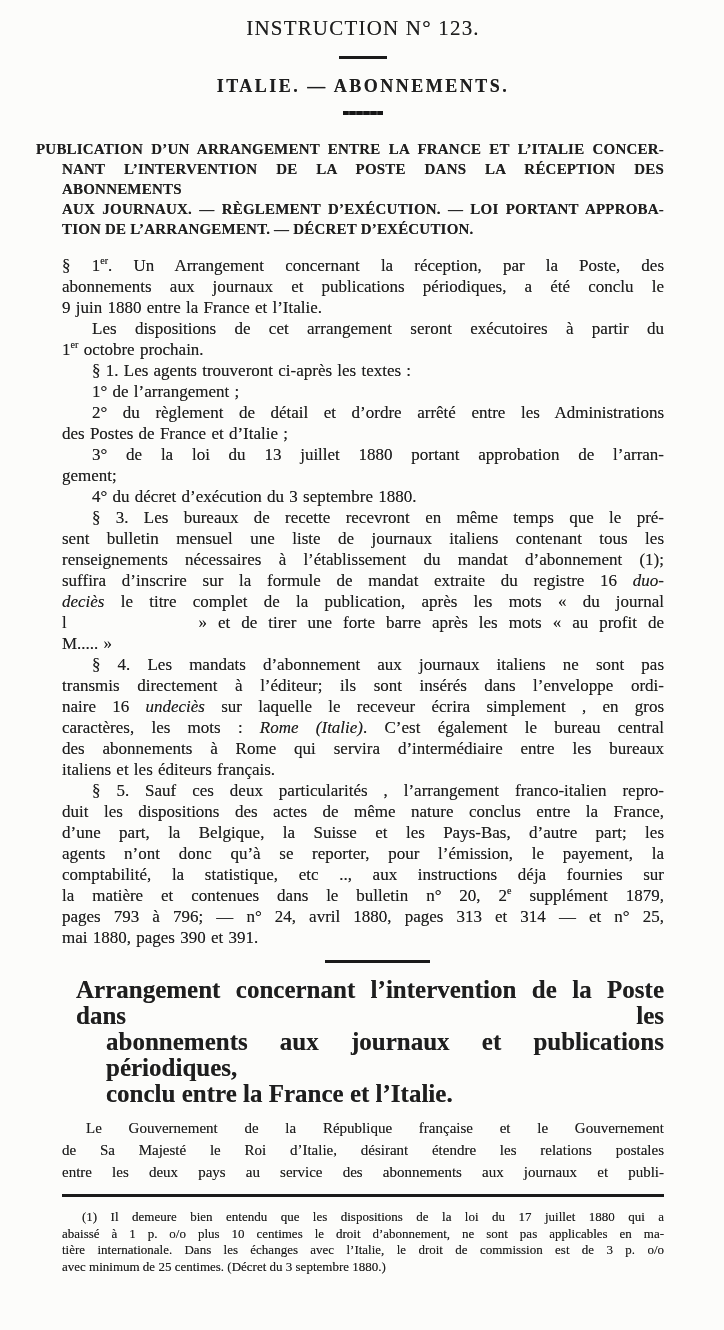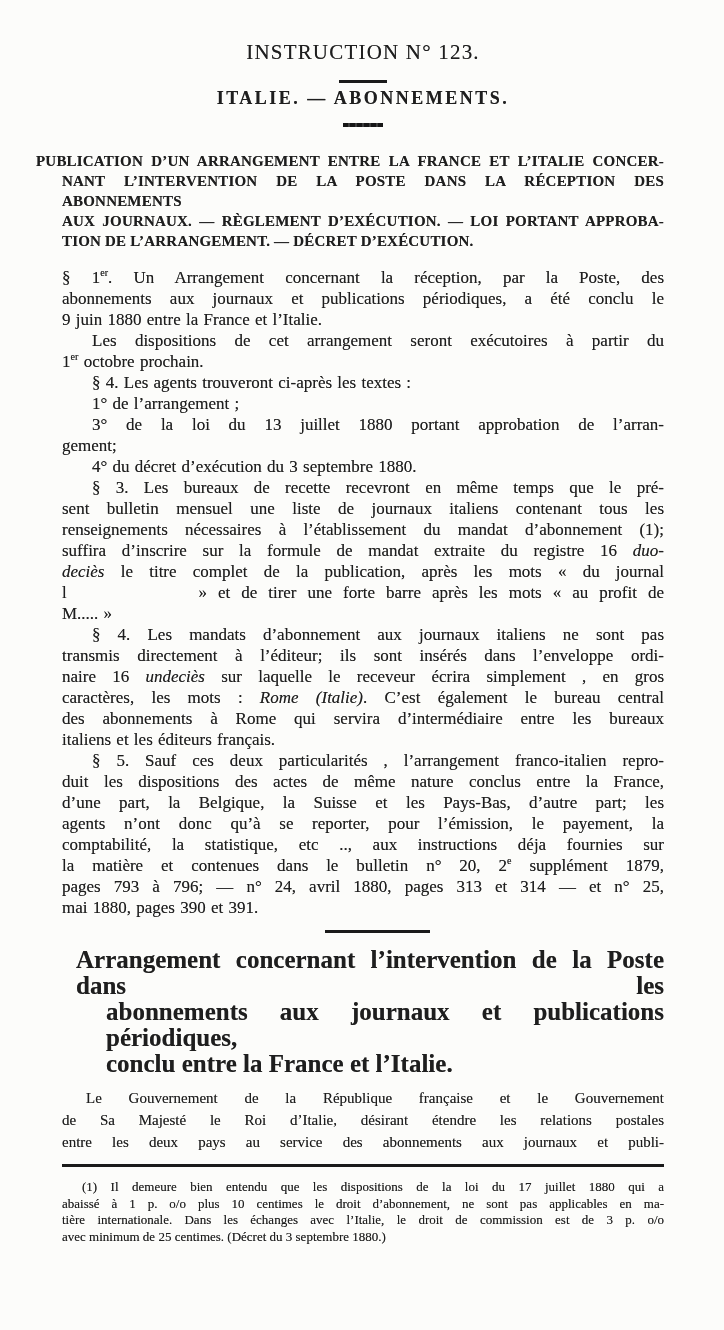--- a/index.html
+++ b/index.html
@@ -2,35 +2,35 @@
 <html lang="fr"><head>
 <meta charset="utf-8">
 <style>
   html,body{margin:0;padding:0;background:#e9e9e7;}
   .page{
     position:relative;
     width:724px;height:1330px;
     margin:0 auto;
     background:#fcfcfa;
     box-sizing:border-box;
-    padding:40px 60px 0 62px;
+    padding:16px 60px 0 62px;
     overflow:hidden;
     color:#1e1e1e;
     font-family:"Liberation Serif","DejaVu Serif",serif;
     text-shadow:0 0 0.5px rgba(25,25,25,0.55);
   }
   .doc-title{
     margin:0;text-align:center;
     font-size:21px;line-height:24px;font-weight:400;
     letter-spacing:1.2px;
   }
   .rule{background:#1a1a1a;}
   .rule-title{width:48px;height:3px;margin:16px auto 0;}
   .section-title{
-    margin:4px 0 0;text-align:center;
+    margin:16px 0 0;text-align:center;
     font-size:18px;line-height:22px;font-weight:700;
     letter-spacing:2.5px;
   }
   .rule-section{
     width:40px;height:4px;margin:14px auto 0;
     background:repeating-linear-gradient(90deg,#161616 0 5px,#3d3d3d 5px 7px);
   }
   .line{text-align:justify;white-space:normal;}
   .jl{text-align-last:justify;}
   sup{font-size:0.6em;line-height:0;}
@@ -85,24 +85,28 @@
       <div class="para">
         <div class="line jl">§ 1<sup>er</sup>. Un Arrangement concernant la réception, par la Poste, des</div>
         <div class="line jl">abonnements aux journaux et publications périodiques, a été conclu le</div>
         <div class="line">9 juin 1880 entre la France et l’Italie.</div>
       </div>
       <div class="para">
         <div class="line jl indent">Les dispositions de cet arrangement seront exécutoires à partir du</div>
         <div class="line">1<sup>er</sup> octobre prochain.</div>
       </div>
       <div class="para">
-        <div class="line indent">§ 4. Les agents trouveront ci-après les textes :</div>
+        <div class="line indent">§ 1. Les agents trouveront ci-après les textes :</div>
       </div>
       <div class="para">
         <div class="line indent">1° de l’arrangement ;</div>
+      </div>
+      <div class="para">
+        <div class="line jl indent">2° du règlement de détail  et d’ordre arrêté entre les Administrations</div>
+        <div class="line">des Postes de France et d’Italie ;</div>
       </div>
       <div class="para">
         <div class="line jl indent">3° de la loi du 13 juillet 1880 portant approbation de l’arran-</div>
         <div class="line">gement;</div>
       </div>
       <div class="para">
         <div class="line indent">4° du décret d’exécution du 3 septembre 1880.</div>
       </div>
       <div class="para">
         <div class="line jl indent">§ 3. Les bureaux de recette recevront en même temps que le pré-</div>

